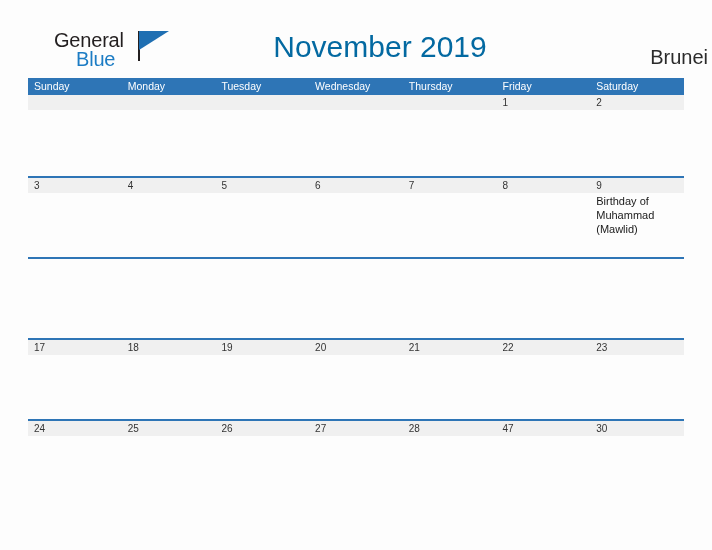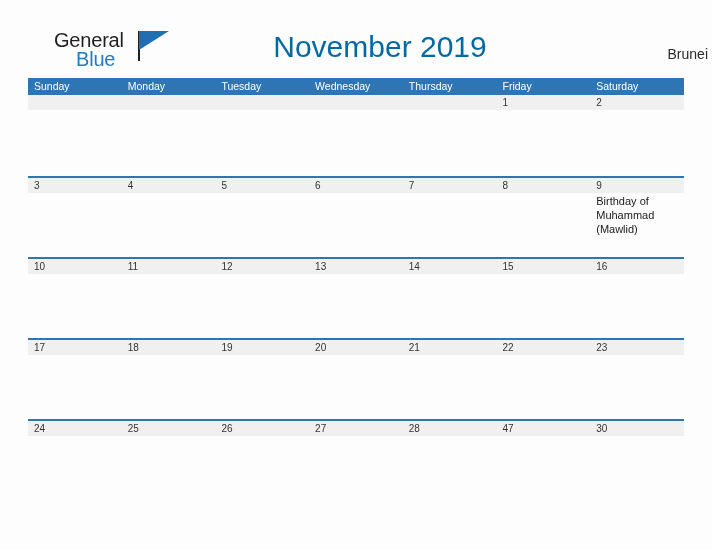--- a/index.html
+++ b/index.html
@@ -81,21 +81,21 @@
     color: #0369a1;
     font-weight: normal;
     letter-spacing: 0px;
   }
 
   
   .country-label {
     position: absolute;
     right: 28px;
     top: 46px;
-    font-size: 14px;
+    font-size: 20px;
     color: #2b2b2b;
     text-align: right;
   }
 
   
   .calendar {
     position: absolute;
     left: 28px;
     top: 78px;
     width: 656px;
@@ -260,43 +260,20 @@
           <div class="event-cell"></div>
           <div class="event-cell"></div>
           <div class="event-cell"></div>
           <div class="event-cell"></div>
           <div class="event-cell">
             <span class="event-text">Birthday of Muhammad (Mawlid)</span>
           </div>
         </div>
       </div>
       <div class="week-row">
-        <div class="date-band">
-          <div class="day-cell">
-            <span class="day-number">10</span>
-          </div>
-          <div class="day-cell">
-            <span class="day-number">11</span>
-          </div>
-          <div class="day-cell">
-            <span class="day-number">12</span>
-          </div>
-          <div class="day-cell">
-            <span class="day-number">13</span>
-          </div>
-          <div class="day-cell">
-            <span class="day-number">14</span>
-          </div>
-          <div class="day-cell">
-            <span class="day-number">15</span>
-          </div>
-          <div class="day-cell">
-            <span class="day-number">16</span>
-          </div>
-        </div>
         <div class="events-band">
           <div class="event-cell"></div>
           <div class="event-cell"></div>
           <div class="event-cell"></div>
           <div class="event-cell"></div>
           <div class="event-cell"></div>
           <div class="event-cell"></div>
           <div class="event-cell"></div>
         </div>
       </div>

